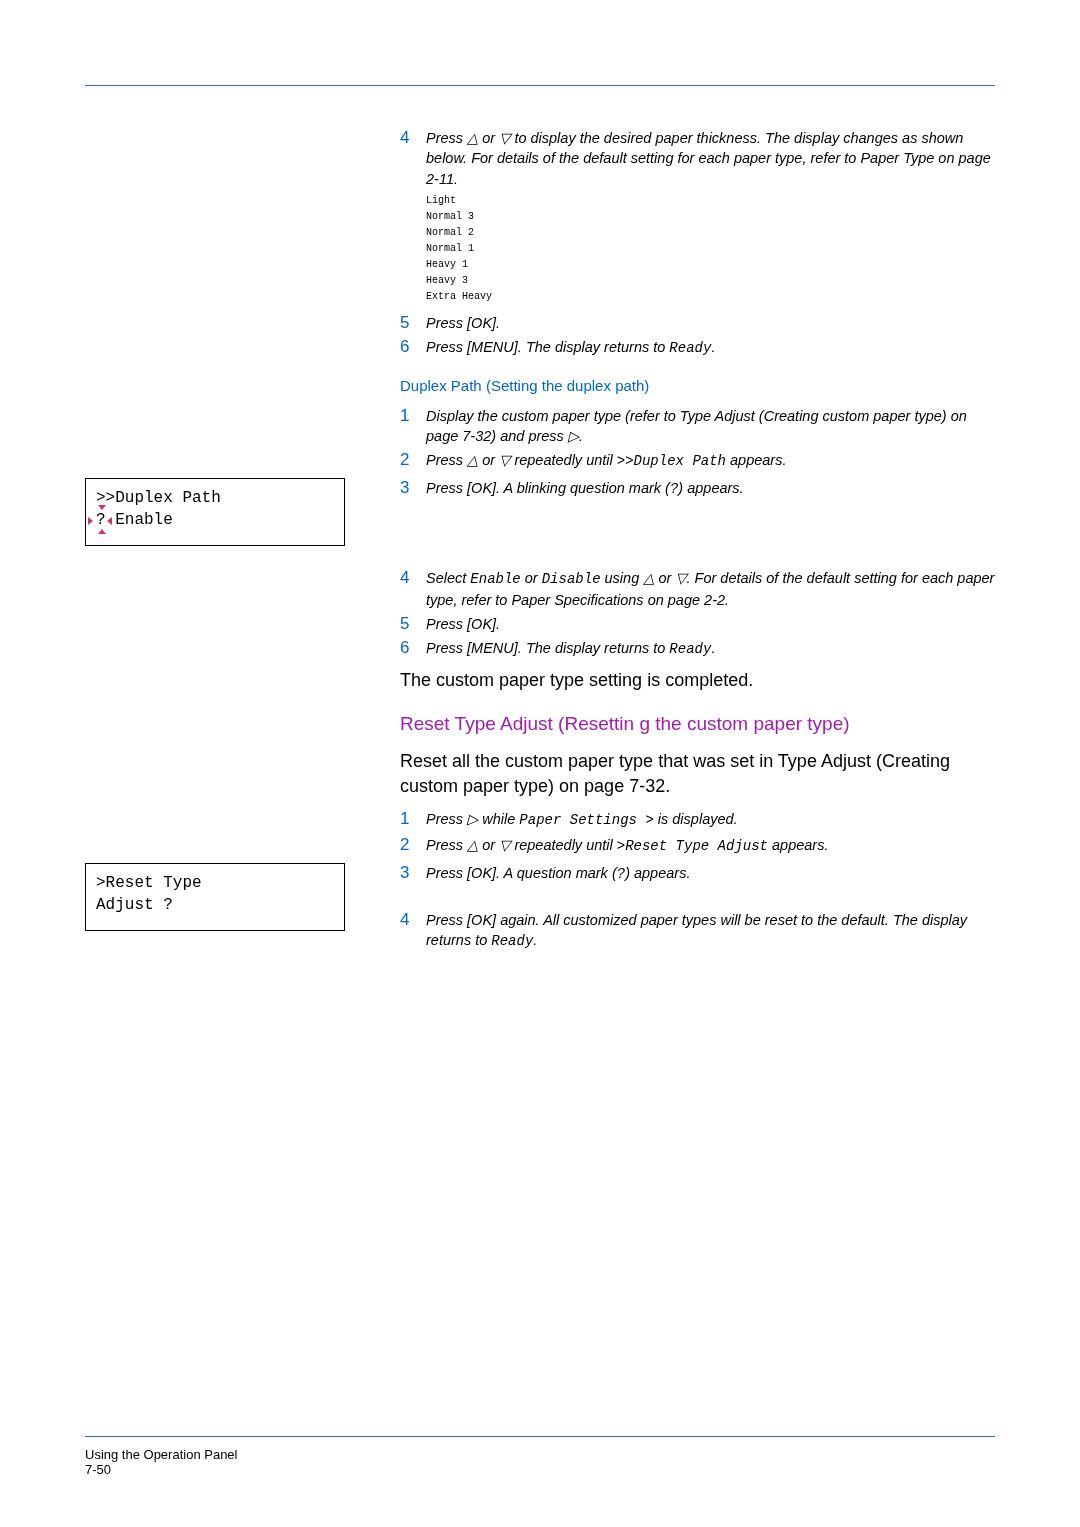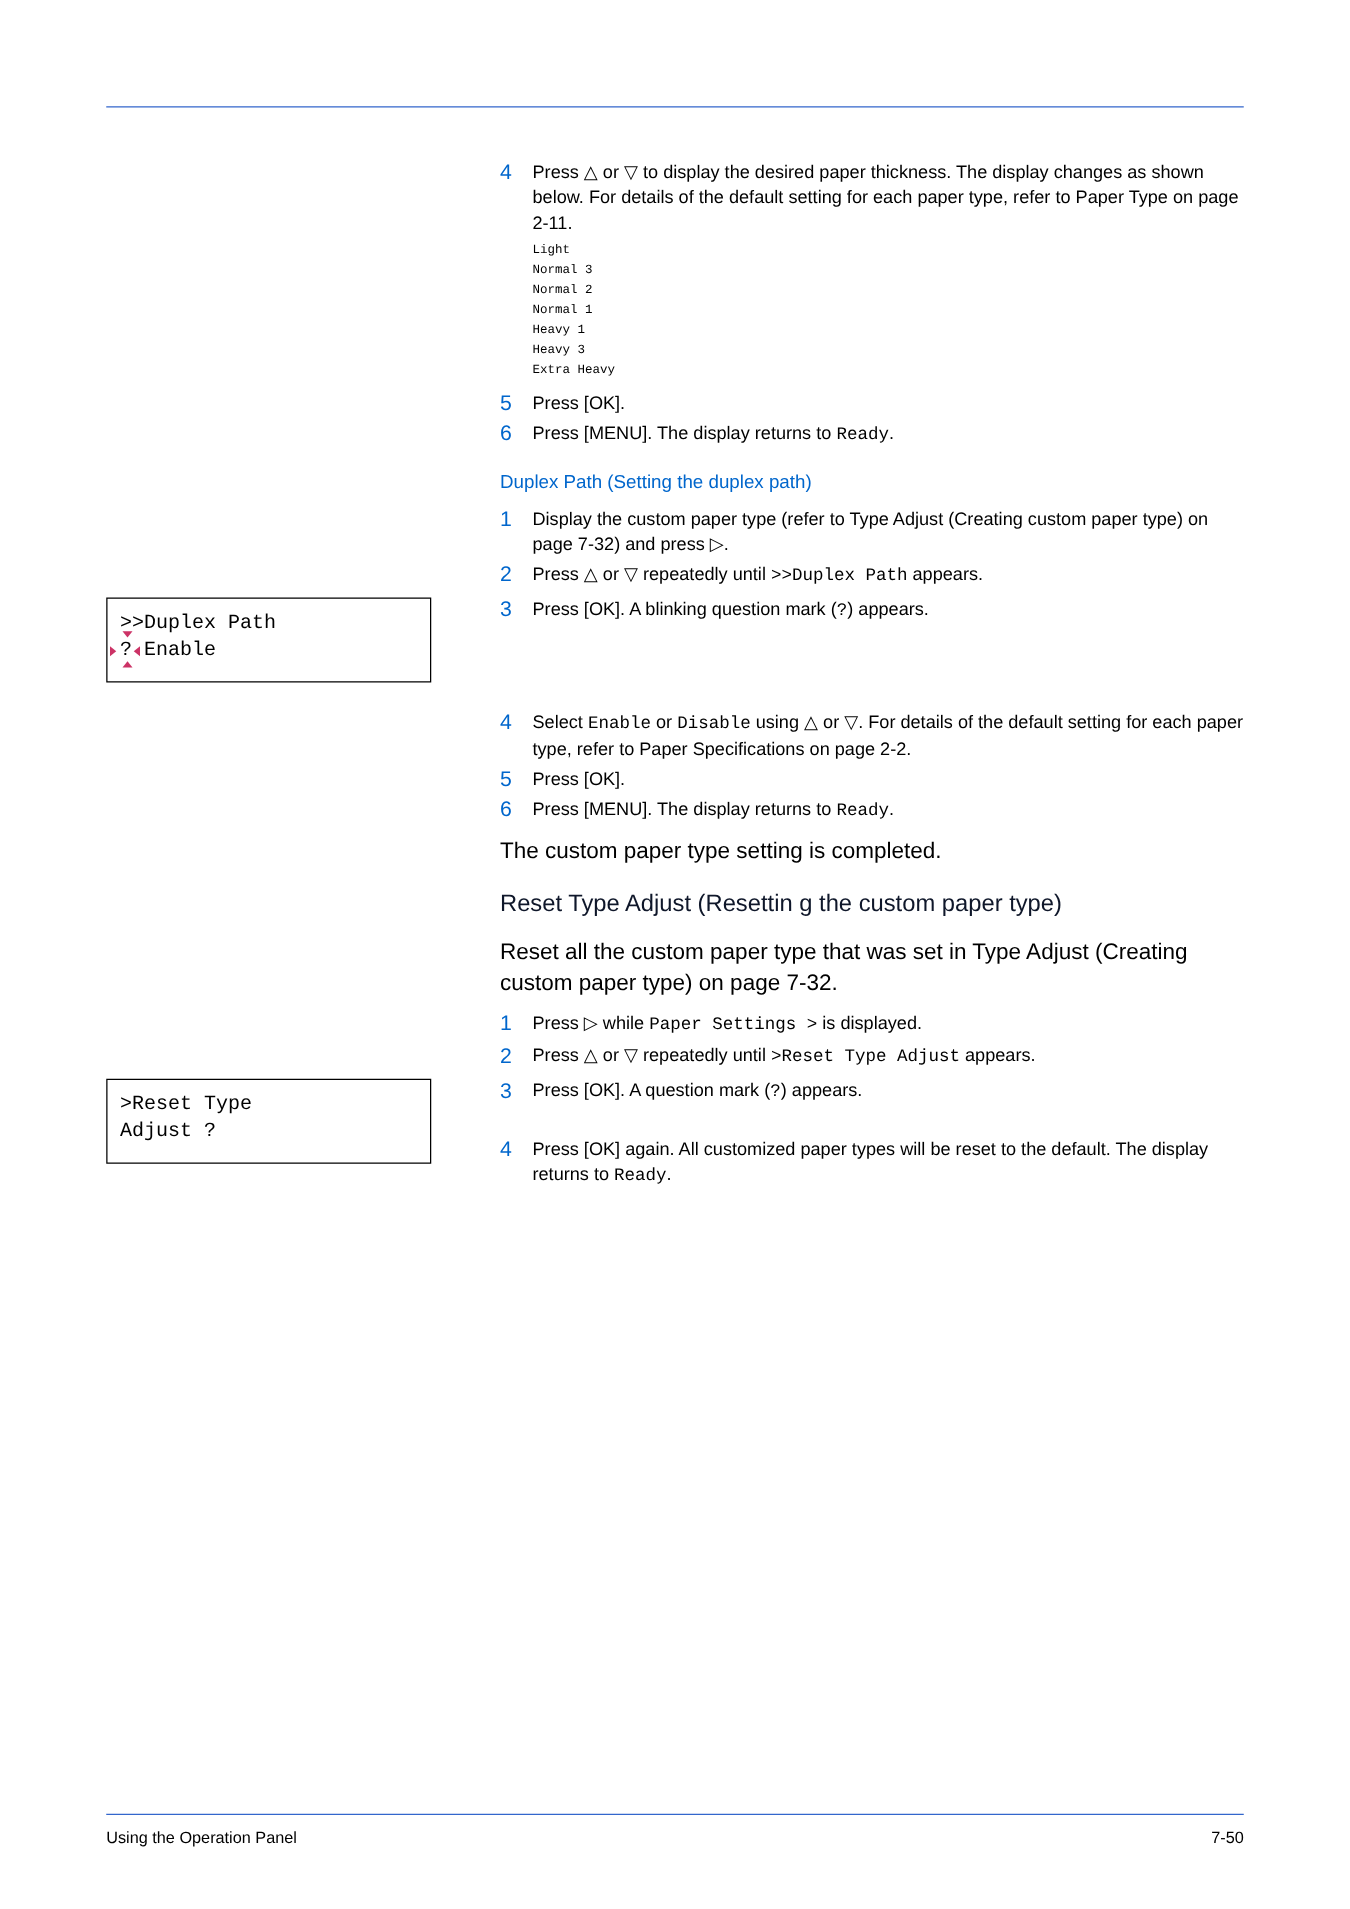--- a/index.html
+++ b/index.html
@@ -38,29 +38,30 @@
     color: #0066cc;
     font-size: 17px;
     font-weight: normal;
     width: 26px;
     flex-shrink: 0;
     font-family: Arial, sans-serif;
   }
   .step-text {
     font-size: 14.5px;
     line-height: 1.4;
+    font-style: italic;
   }
   .sub-heading {
     color: #0066cc;
     font-size: 15px;
     margin-top: 18px;
     margin-bottom: 12px;
   }
   .section-heading {
-    color: #0f172a;
+    color: #a21caf;
     font-size: 19px;
     margin-top: 20px;
     margin-bottom: 14px;
   }
   .mono {
     font-family: 'Courier New', monospace;
     font-size: 14px;
   }
   .body-text {
     font-size: 18px;
@@ -114,20 +115,21 @@
   .footer {
     position: absolute;
     bottom: 50px;
     left: 85px;
     right: 85px;
     border-top: 1px solid #3366cc;
     padding-top: 10px;
     display: flex;
     justify-content: space-between;
     font-size: 13px;
+    flex-direction: column;
   }
   .tri-up::before { content: "\25B3"; }
   .tri-down::before { content: "\25BD"; }
   .tri-right::before { content: "\25B7"; }
 </style>
 </head>
 <body>
 
 <div class="page">
   <div class="divider"></div>

